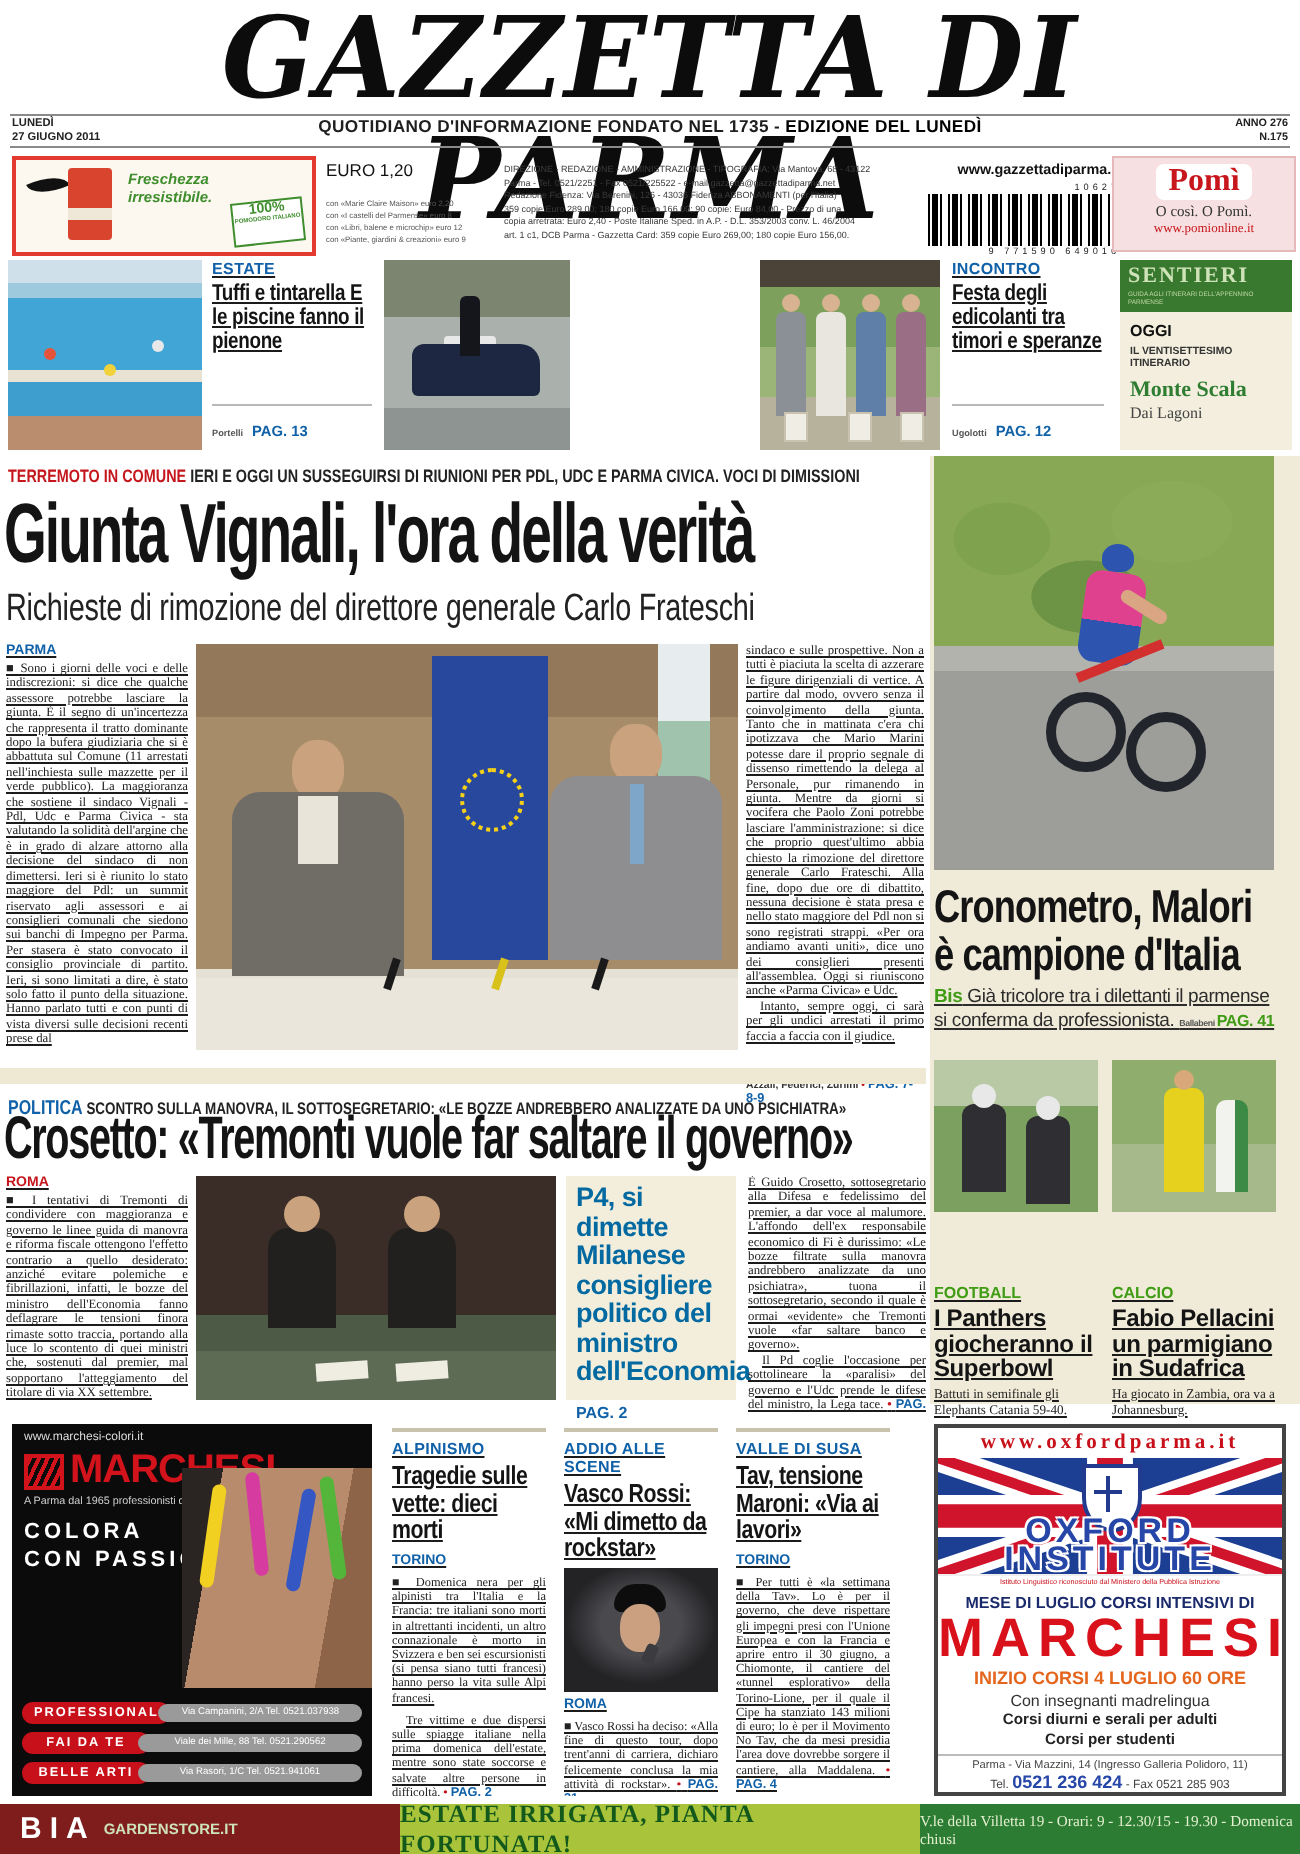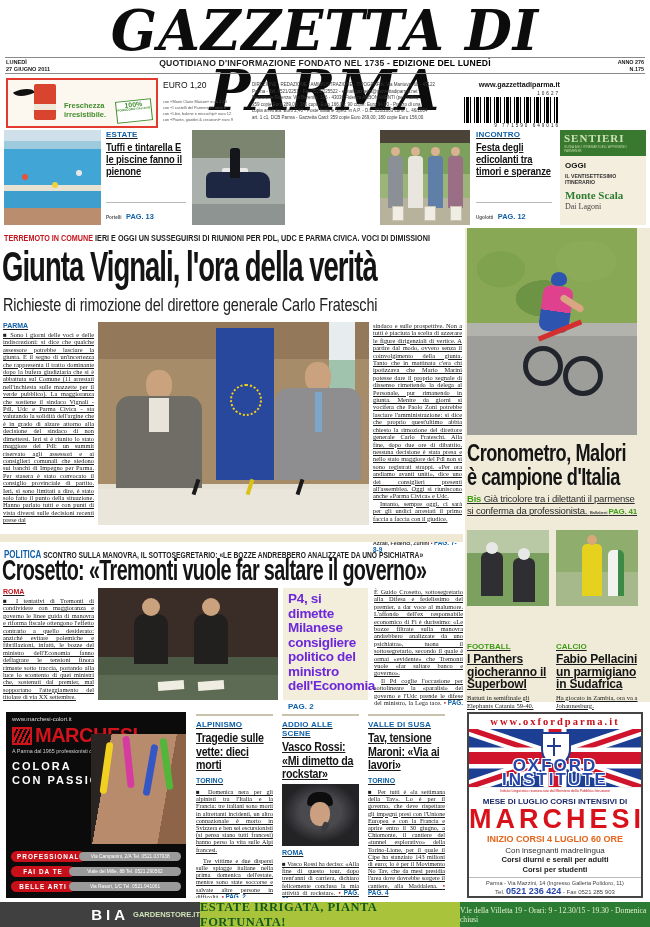--- a/index.html
+++ b/index.html
@@ -17,21 +17,21 @@
   .mast-rule{left:5px;right:5px;height:0;border-top:1px solid #8a8a8a;}
   .mast-date{top:59px;left:6px;font-size:5.6px;font-weight:bold;line-height:1.2;color:#222;}
   .mast-sub{top:58px;left:120px;right:120px;text-align:center;font-size:8.6px;font-weight:bold;color:#1e1e1e;letter-spacing:0.2px;}
   .mast-sub b{color:#000;}
   .mast-anno{top:59px;right:6px;text-align:right;font-size:5.4px;font-weight:bold;color:#222;line-height:1.25;}
 
   
   .ad-pomi-left{top:78px;left:6px;width:148px;height:46px;border:2px solid #e23a2e;background:#fdf8ef;}
   .carton{position:absolute;left:26px;top:4px;width:22px;height:36px;background:linear-gradient(180deg,#d8442e 55%,#efe7d8 55%,#efe7d8 72%,#d8442e 72%);border-radius:2px;}
   .swallow{position:absolute;left:6px;top:8px;width:20px;height:9px;background:#111;border-radius:0 100% 0 100%;transform:rotate(-24deg);}
-  .fresc{position:absolute;left:56px;top:22px;width:60px;color:#3f8d2d;font-size:7.5px;font-weight:bold;line-height:1.15;}
+  .fresc{position:absolute;left:56px;top:6px;width:60px;color:#3f8d2d;font-size:7.5px;font-weight:bold;font-style:italic;line-height:1.15;}
   .badge100{position:absolute;right:4px;bottom:4px;width:34px;height:20px;border:1px solid #3f8d2d;background:#fff;
     text-align:center;color:#3f8d2d;font-weight:bold;font-size:7px;line-height:1.05;transform:rotate(-6deg);}
   .badge100 small{display:block;font-size:3px;}
   .price-block{top:80px;left:163px;width:82px;}
   .price{font-size:8.5px;font-weight:normal;color:#111;}
   .price-notes{margin-top:9px;font-size:3.9px;color:#555;line-height:1.5;}
   .fineprint{top:82px;left:252px;width:192px;font-size:4.5px;color:#3a3a3a;line-height:1.45;}
   .site-block{top:80px;left:446px;width:114px;text-align:right;}
   .site{font-size:7.2px;font-weight:bold;color:#111;}
   .bc-num-top{font-size:4.6px;letter-spacing:2px;color:#222;margin-top:2px;}
@@ -148,21 +148,21 @@
   .pol-kicker .sec{font-size:10px;color:#1061a8;}
   .pol-kicker .rest{font-size:8.4px;color:#222;}
   .pol-headline{top:553px;left:2px;font-size:30px;font-weight:800;letter-spacing:-1px;color:#141414;
     white-space:nowrap;transform:scaleX(0.66);transform-origin:0 0;}
   .pol-col1{top:588px;left:3px;width:91px;height:118px;}
   .pol-photo{top:588px;left:98px;width:180px;height:112px;background:linear-gradient(180deg,#3a2c26 0 62%,#4c5a46 62% 78%,#5d6b54 78% 100%);}
   .mp{position:absolute;top:26px;width:34px;height:50px;border-radius:10px 10px 0 0;background:#22201f;}
   .mp:before{content:"";position:absolute;top:-16px;left:8px;width:18px;height:18px;border-radius:50%;background:#caa27e;}
   .paper{position:absolute;bottom:10px;width:26px;height:9px;background:#efece2;transform:rotate(-4deg);}
   .pol-box{top:588px;left:283px;width:85px;height:112px;background:#f3eedc;padding:4px 5px;box-sizing:border-box;}
-  .pol-box-title{font-size:13.5px;font-weight:800;line-height:1.08;color:#6d28d9;letter-spacing:-0.3px;}
+  .pol-box-title{font-size:13.5px;font-weight:800;line-height:1.08;color:#0369a1;letter-spacing:-0.3px;}
   .pol-box-page{margin-top:8px;font-size:8px;font-weight:800;color:#1061a8;}
   .pol-col2{top:588px;left:374px;width:89px;height:118px;}
 
   
   .bcol{width:77px;}
   .bcol-rule{border-top:2px solid #c9c3ae;margin-bottom:4px;width:100%;}
   .b-title{margin-top:2px;font-size:13px;font-weight:800;line-height:1.05;letter-spacing:-0.3px;color:#141414;}
   .b-body{margin-top:4px;font-family:"Liberation Serif",serif;font-size:6.2px;line-height:7.2px;text-align:justify;color:#222;}
   .col-alpinismo{top:714px;left:196px;height:184px;}
   .col-vasco{top:714px;left:282px;height:184px;}
@@ -204,21 +204,21 @@
   .ox-subject{text-align:center;font-size:27px;font-weight:800;letter-spacing:4px;color:#d8111b;line-height:27px;}
   .ox-line2{text-align:center;font-size:9px;font-weight:800;color:#e4651c;margin-top:1px;}
   .ox-line3{text-align:center;font-size:8px;color:#333;margin-top:2px;}
   .ox-line4{text-align:center;font-size:7.6px;font-weight:bold;color:#222;margin-top:1px;line-height:1.15;}
   .ox-addr{text-align:center;font-size:5.6px;color:#444;margin-top:3px;border-top:1px solid #bbb;padding-top:2px;}
   .ox-tel{text-align:center;font-size:6px;color:#444;}
   .ox-tel b{color:#2747a8;font-size:9px;}
 
   
   .footer{top:902px;left:0;width:650px;height:25px;display:flex;}
-  .f-left{background:#404040;width:190px;display:flex;align-items:center;padding-left:10px;justify-content:flex-end;}
+  .f-left{background:#7f1d1d;width:190px;display:flex;align-items:center;padding-left:10px;}
   .f-brand{color:#fff;font-weight:800;font-size:15px;letter-spacing:4px;}
   .f-brand-suffix{color:#cfe3b8;font-weight:bold;font-size:7.5px;margin-left:4px;}
   .f-mid{background:#a9c43b;flex:0 0 260px;display:flex;align-items:center;justify-content:center;}
   .f-slogan{font-family:"Liberation Serif",serif;font-weight:bold;font-size:12.5px;color:#14591c;letter-spacing:0.5px;}
   .f-right{background:#2c7d33;flex:1;display:flex;align-items:center;justify-content:center;}
   .f-info{font-family:"Liberation Serif",serif;font-size:7.6px;color:#e4efcf;}
 </style>
 </head>
 <body>
 
@@ -260,20 +260,25 @@
 Parma - Tel. 0521/2251 - Fax 0521/225522 - e-mail gazzetta@gazzettadiparma.net
 Redazione Fidenza: Via Berenini, 126 - 43036 Fidenza ABBONAMENTI (per l'Italia)
 359 copie Euro 289,00; 180 copie Euro 166,00; 90 copie: Euro 84,00 - Prezzo di una
 copia arretrata: Euro 2,40 - Poste Italiane Sped. in A.P. - D.L. 353/2003 conv. L. 46/2004
 art. 1 c1, DCB Parma - Gazzetta Card: 359 copie Euro 269,00; 180 copie Euro 156,00.</div>
   <div class="abs site-block">
     <div class="site">www.gazzettadiparma.it</div>
     <div class="bc-num-top">10627</div>
     <div class="barcode"></div>
     <div class="bc-num-bot">9 771590 649016</div>
+  </div>
+  <div class="abs ad-pomi-right">
+    <div class="pomi-logo">Pomì</div>
+    <div class="pomi-tag">O così. O Pomì.</div>
+    <div class="pomi-url">www.pomionline.it</div>
   </div>
 
   <div class="abs t-photo pool-photo">
     <div class="dot-person" style="left:18px;top:44px;background:#e5533a;"></div>
     <div class="dot-person" style="left:48px;top:52px;background:#f2d23a;"></div>
     <div class="dot-person" style="left:72px;top:40px;background:#e8e8e8;"></div>
   </div>
   <div class="abs t-text clip" style="left:106px;width:80px;">
     <div class="kicker">ESTATE</div>
     <div class="t-title cond">Tuffi e tintarella E le piscine fanno il pienone</div>

